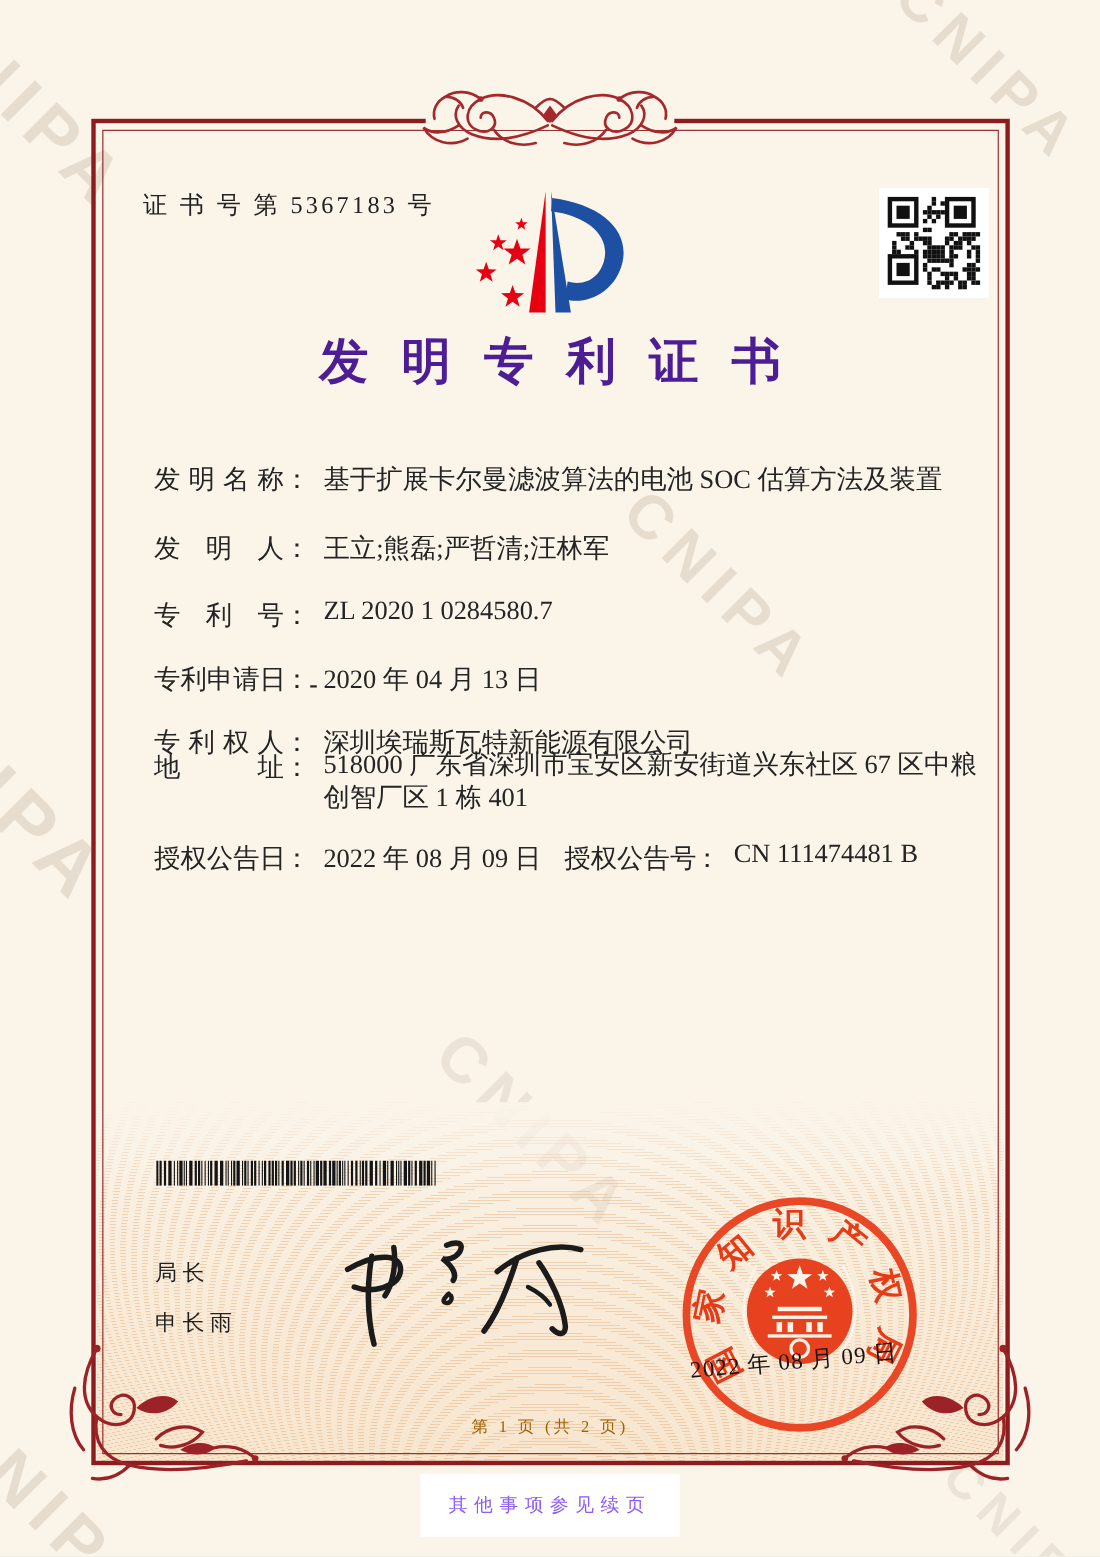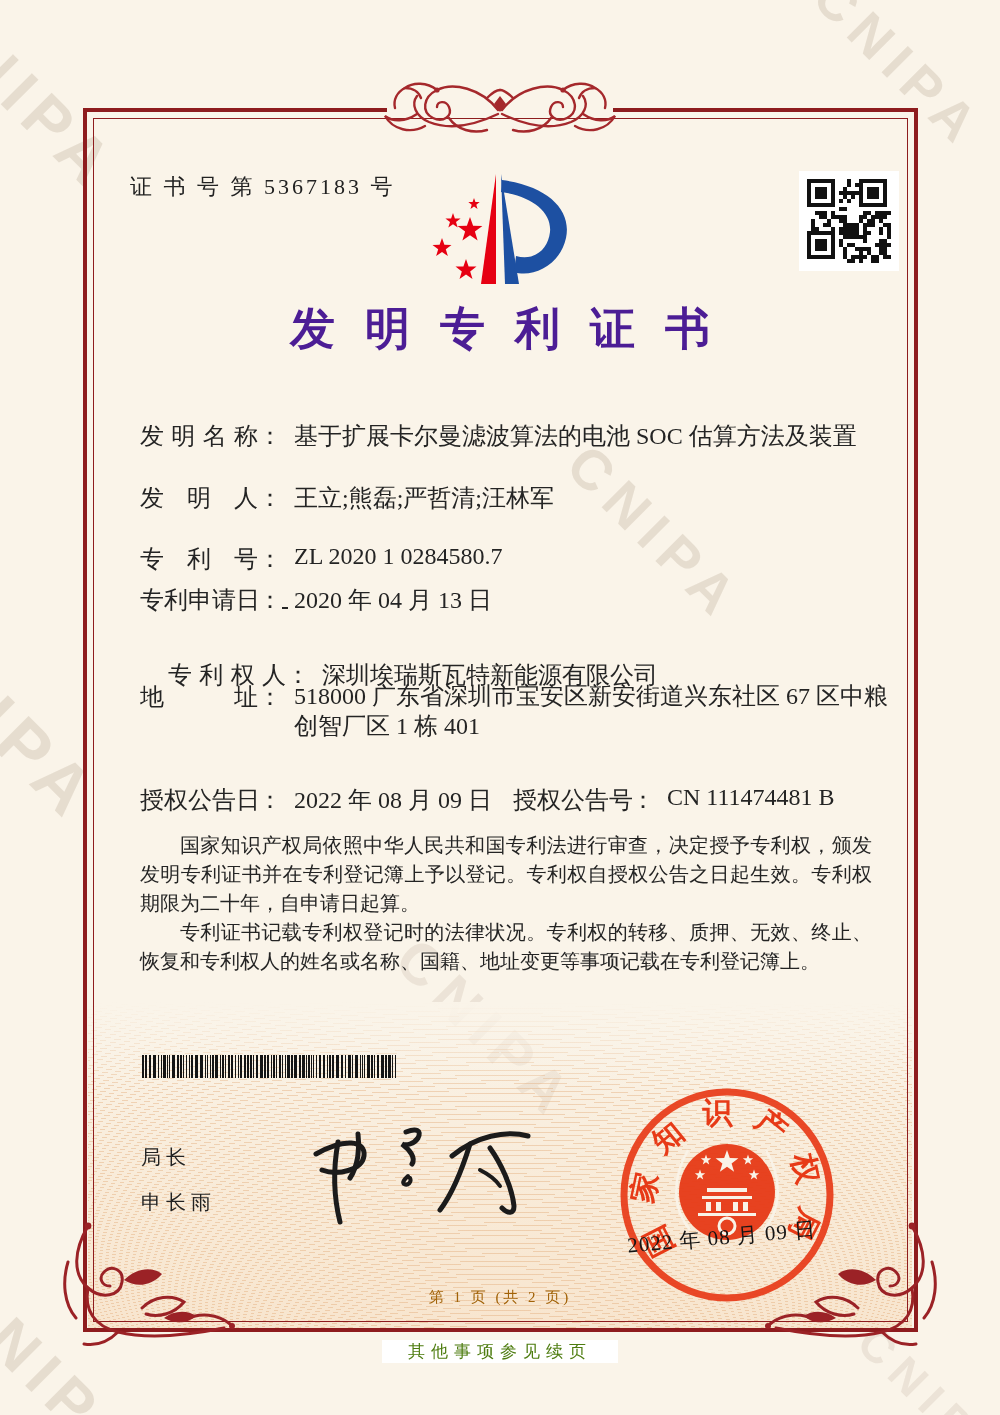--- a/index.html
+++ b/index.html
@@ -41,21 +41,21 @@
   .barcode{position:absolute;z-index:6;left:142px;top:1055px;}
   .signer{position:absolute;z-index:6;left:141px;top:1144px;font-size:20px;letter-spacing:5px;color:#222;}
   .signer div{margin-bottom:18px;}
   .signature{position:absolute;z-index:6;left:300px;top:1114px;}
   .seal{position:absolute;z-index:7;left:610px;top:1078px;}
   .seal-date{position:absolute;z-index:8;left:627px;top:1222px;width:220px;font-size:21px;
      color:#151515;transform:rotate(-5deg);white-space:nowrap;letter-spacing:1px;}
   .page-info{position:absolute;z-index:5;left:0;width:100%;top:1288px;text-align:center;
      font-size:15px;letter-spacing:3px;color:#a16207;}
   .foot-note{position:absolute;z-index:6;left:50%;transform:translateX(-50%);top:1340px;
-     background:#fff;padding:0 26px;font-size:17px;letter-spacing:6px;color:#4d7c0f;}
+     background:#fff;padding:17px 26px;font-size:17px;letter-spacing:6px;color:#8b5cf6;}
 </style>
 </head>
 <body>
 
 <div class="page">
 
   <span class="wm" style="left:-40px;top:-20px;font-size:64px;">CNIPA</span>
   <span class="wm" style="left:845px;top:-35px;font-size:54px;">CNIPA</span>
   <span class="wm" style="left:600px;top:432px;font-size:56px;">CNIPA</span>
   <span class="wm" style="left:-70px;top:595px;font-size:70px;">CNIPA</span>
@@ -285,48 +285,44 @@
     <span class="fvalue">基于扩展卡尔曼滤波算法的电池 SOC 估算方法及装置</span>
   </div>
   <div class="frow" style="top:482px;">
     <span class="flabel">发明人</span><span class="colon">：</span>
     <span class="fvalue">王立;熊磊;严哲清;汪林军</span>
   </div>
   <div class="frow" style="top:543px;">
     <span class="flabel">专利号</span><span class="colon">：</span>
     <span class="fvalue">ZL 2020 1 0284580.7</span>
   </div>
-  <div class="frow" style="top:584px;text-decoration:underline;">
+  <div class="frow" style="top:601px;text-decoration:underline;">
     <span class="flabel">专利申请日</span><span class="colon">：</span>
     <span class="fvalue">2020 年 04 月 13 日</span>
   </div>
-  <div class="frow" style="top:659px;margin-left:28px;">
+  <div class="frow" style="top:659px;">
     <span class="flabel">专利权人</span><span class="colon">：</span>
     <span class="fvalue">深圳埃瑞斯瓦特新能源有限公司</span>
   </div>
   <div class="frow" style="top:681px;">
     <span class="flabel">地址</span><span class="colon">：</span>
     <span class="fvalue" style="line-height:30px;">
       <span>518000 广东省深圳市宝安区新安街道兴东社区 67 区中粮</span>
       <span class="l2">创智厂区 1 栋 401</span>
     </span>
   </div>
-  <div class="frow" style="top:784px;">
+  <div class="frow" style="top:764px;">
     <span class="flabel">授权公告日</span><span class="colon">：</span>
     <span class="fvalue">2022 年 08 月 09 日</span>
     <span class="grant-no">
       <span class="flabel">授权公告号</span><span class="colon">：</span>
       <span class="fvalue">CN 111474481 B</span>
     </span>
   </div>
 
-  <div class="body-text">
-    <p>国家知识产权局依照中华人民共和国专利法进行审查，决定授予专利权，颁发发明专利证书并在专利登记簿上予以登记。专利权自授权公告之日起生效。专利权期限为二十年，自申请日起算。</p>
-    <p>专利证书记载专利权登记时的法律状况。专利权的转移、质押、无效、终止、恢复和专利权人的姓名或名称、国籍、地址变更等事项记载在专利登记簿上。</p>
-  </div>
 
   <svg id="barcode" class="barcode" width="258" height="23" viewBox="0 0 258 23">
       <rect x="0" y="0" width="2" height="23" fill="#141414"></rect>
       <rect x="3" y="0" width="2" height="23" fill="#141414"></rect>
       <rect x="7" y="0" width="2" height="23" fill="#141414"></rect>
       <rect x="11" y="0" width="3" height="23" fill="#141414"></rect>
       <rect x="16" y="0" width="1" height="23" fill="#141414"></rect>
       <rect x="19" y="0" width="1" height="23" fill="#141414"></rect>
       <rect x="21" y="0" width="3" height="23" fill="#141414"></rect>
       <rect x="25" y="0" width="1" height="23" fill="#141414"></rect>

